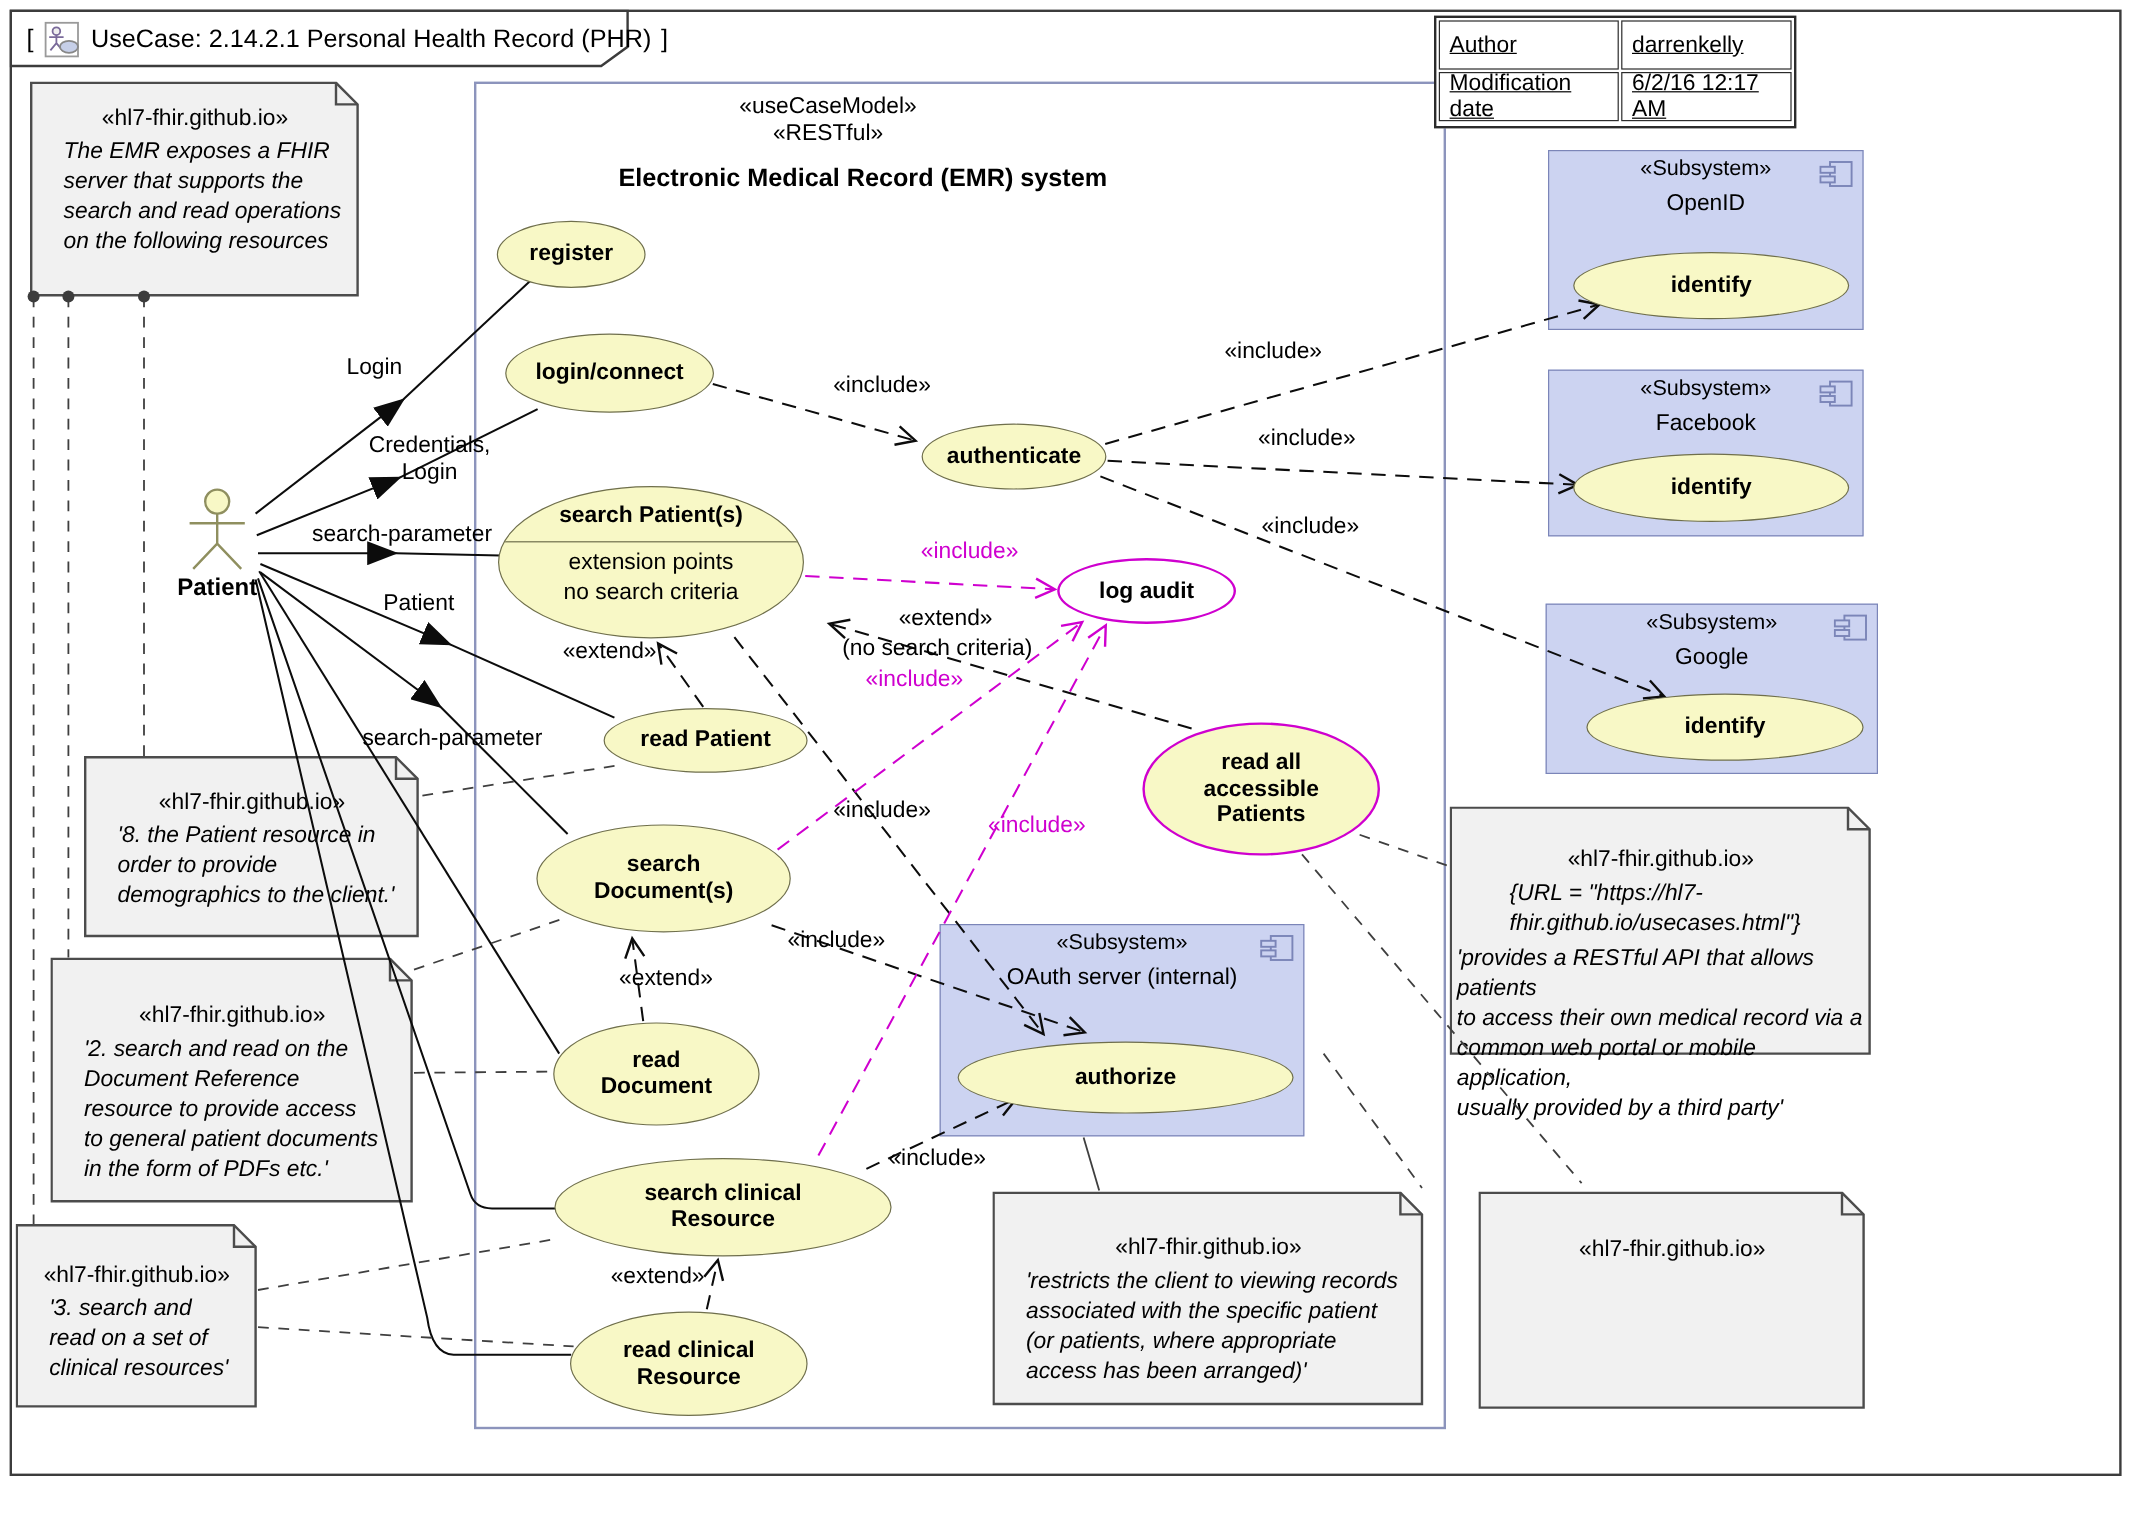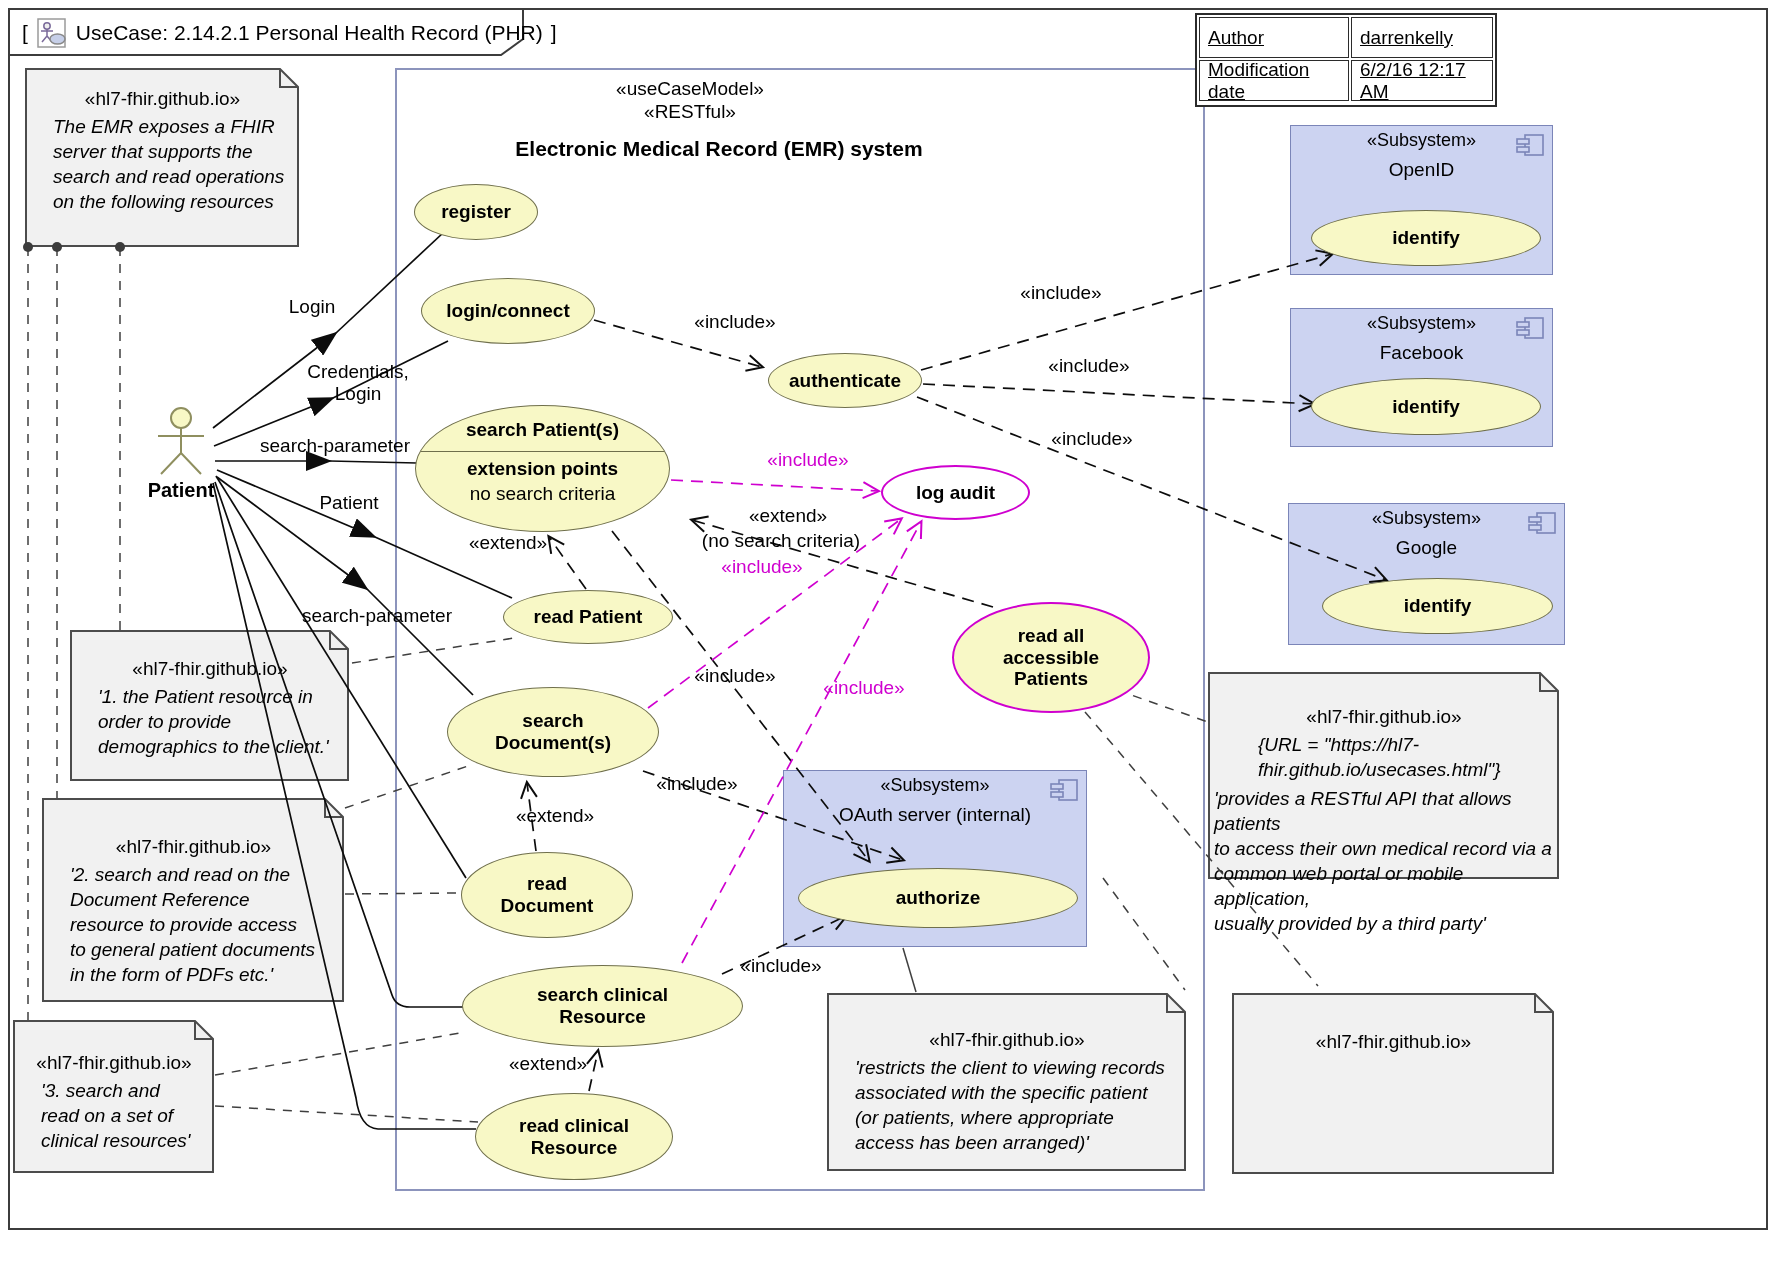--- a/index.html
+++ b/index.html
@@ -40,21 +40,21 @@
               border:2px solid #2b2b2b;background:#fff;box-sizing:border-box;
               padding:2px;z-index:3;text-decoration:underline;}
   #meta-table .grid{display:grid;grid-template-columns:150px 1fr;grid-auto-rows:41px;gap:2px;}
   #meta-table .cell{border:1.5px solid #2b2b2b;font-size:19px;display:flex;
                     align-items:center;padding-left:8px;box-sizing:border-box;}
   
   #uc-search-patients{overflow:hidden;}
   #uc-search-patients .t1{position:absolute;left:0;right:0;top:13px;font-weight:bold;}
   #uc-search-patients .sep{position:absolute;left:0;right:0;top:45px;height:0;
                            border-top:1.7px solid #6f6f4c;}
-  #uc-search-patients .t2{position:absolute;left:0;right:0;top:52px;font-weight:bold;}
+  #uc-search-patients .t2{position:absolute;left:0;right:0;top:52px;font-weight:normal;}
   #uc-search-patients .t3{position:absolute;left:0;right:0;top:77px;font-weight:normal;}
   #title-tab-text{position:absolute;left:22px;top:17px;display:flex;align-items:center;
                   gap:8px;font-size:21px;z-index:3;}
 </style>
 </head>
 <body>
 
 <div id="stage">
 
   <div id="page-border"></div>
@@ -98,21 +98,21 @@
 server that supports the
 search and read operations
 on the following resources</div>
   </div>
   <div class="note" style="left:70px;top:630px;width:280px;height:152px;padding-top:28px;">
       <svg width="280" height="152" style="position: absolute; left: 0px; top: 0px; z-index: 0;">
         <path d="M1 1 H260 L278 19 V150 H1 Z" fill="#f1f1f1" stroke="#4c4c4c" stroke-width="2"></path>
         <path d="M260 1 V19 H278" fill="none" stroke="#4c4c4c" stroke-width="2"></path>
       </svg>
     <div class="st">«hl7-fhir.github.io»</div>
-    <div class="bd">'1. the Patient resource in
+    <div class="bd">'8. the Patient resource in
 order to provide
 demographics to the client.'</div>
   </div>
   <div class="note" style="left:42px;top:798px;width:303px;height:205px;padding-top:38px;">
       <svg width="303" height="205" style="position: absolute; left: 0px; top: 0px; z-index: 0;">
         <path d="M1 1 H283 L301 19 V203 H1 Z" fill="#f1f1f1" stroke="#4c4c4c" stroke-width="2"></path>
         <path d="M283 1 V19 H301" fill="none" stroke="#4c4c4c" stroke-width="2"></path>
       </svg>
     <div class="st">«hl7-fhir.github.io»</div>
     <div class="bd">'2. search and read on the

